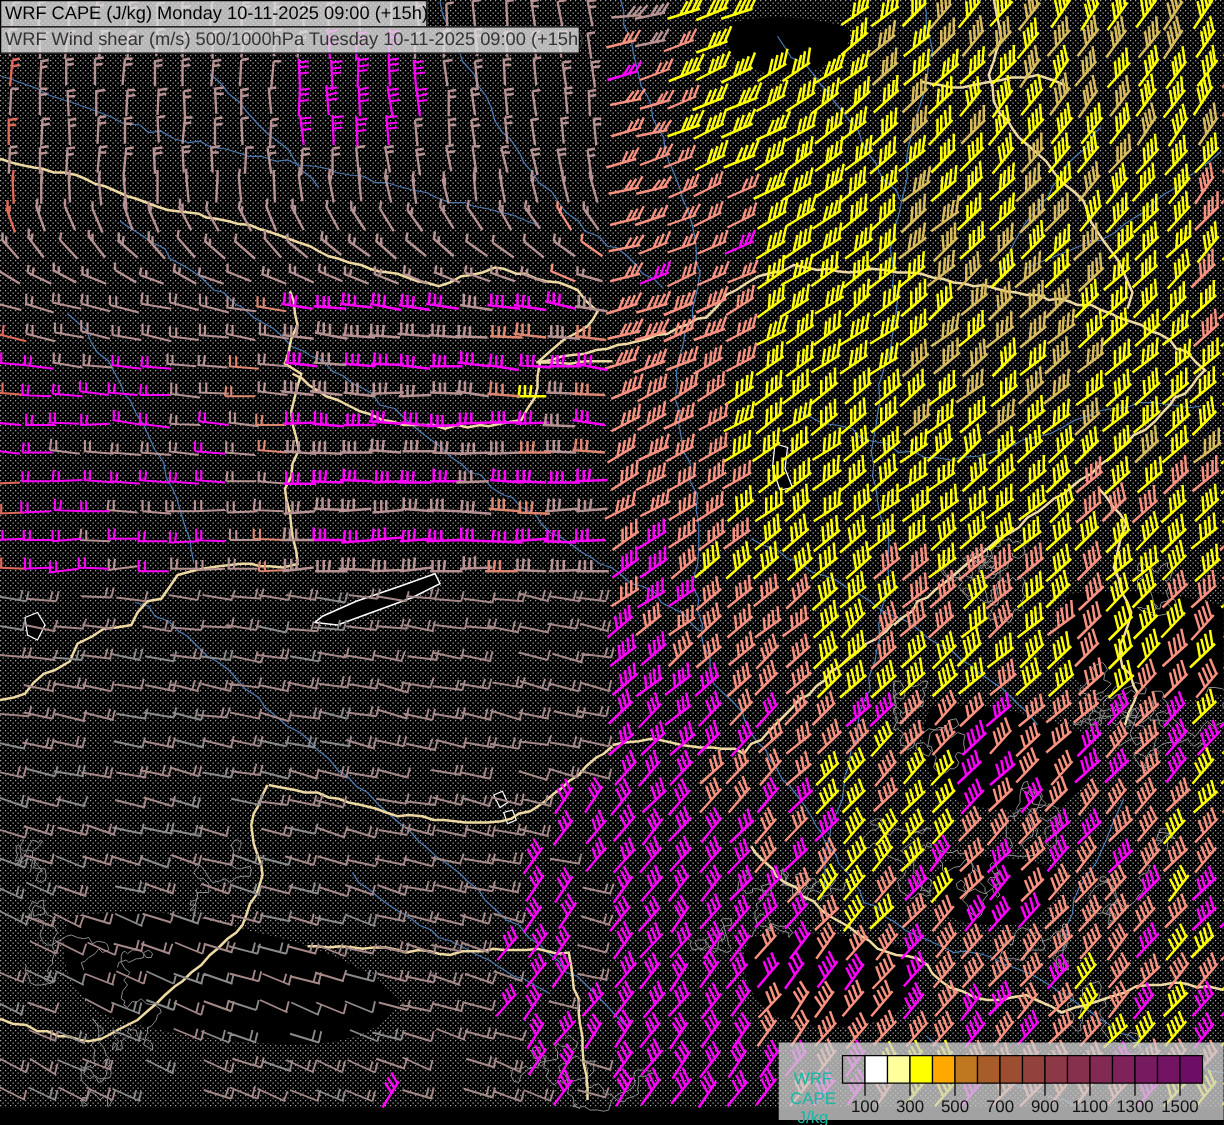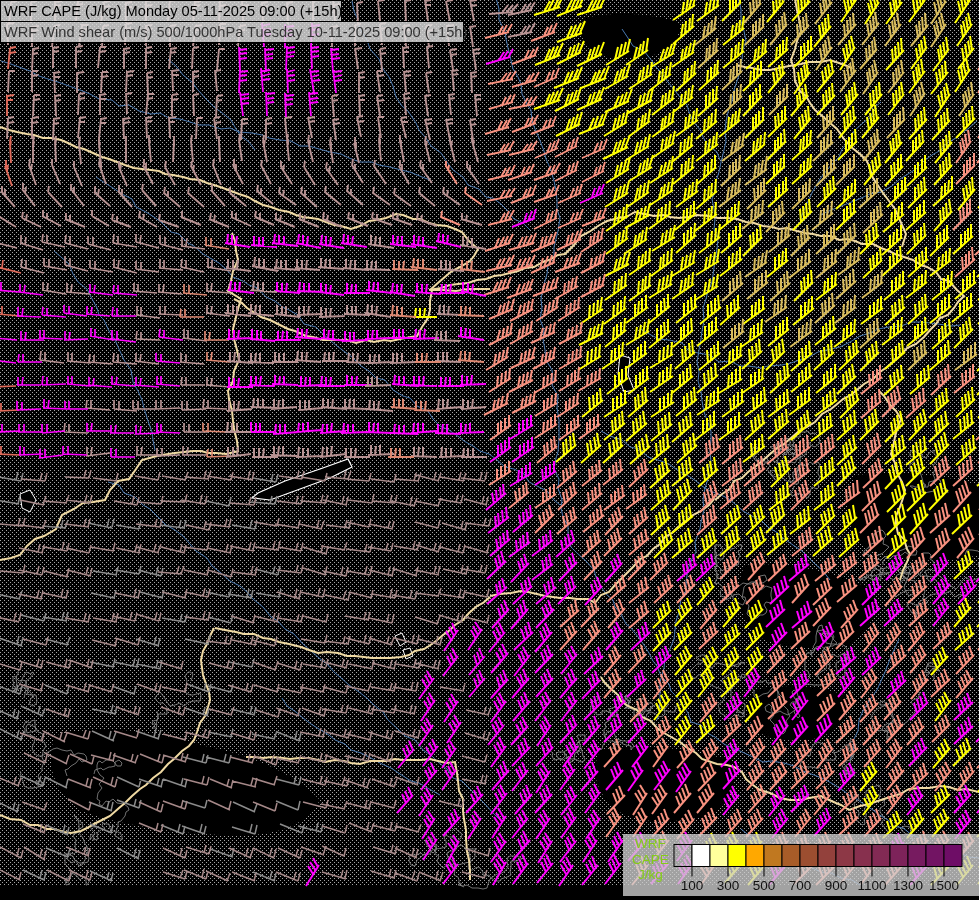--- a/index.html
+++ b/index.html
@@ -1,21 +1,21 @@
 <!DOCTYPE html>
 <html><head><meta charset="utf-8"><style>
 html,body{margin:0;padding:0;background:#000;}
 #wrap{position:relative;width:979px;height:900px;overflow:hidden;font-family:"Liberation Sans",sans-serif;}
 #wrap svg{position:absolute;left:0;top:0;}
 .tbar{position:absolute;left:0;background:rgba(222,222,222,0.82);border:1px solid #000;box-sizing:border-box;
  font-size:14.6px;line-height:18px;padding:1px 4px 0 3px;white-space:nowrap;}
 #t1{top:0;width:342px;height:22px;color:#000;}
 #t2{top:21px;width:464px;height:22px;color:#333;}
 #leg{position:absolute;left:623px;top:834px;width:356px;height:62px;background:rgba(208,208,208,0.78);}
-#legtxt{position:absolute;left:9px;top:2px;font-size:13.5px;line-height:15.5px;color:#84cc16;text-align:center;}
+#legtxt{position:absolute;left:9px;top:21px;font-size:13.5px;line-height:15.5px;color:#14b8a6;text-align:center;}
 </style></head><body>
 <div id="wrap">
 <svg xmlns="http://www.w3.org/2000/svg" width="979" height="900" viewBox="0 0 979 900">
 <defs>
         <pattern id="st" width="4" height="4" patternUnits="userSpaceOnUse">
           <rect x="0" y="0" width="1" height="1" fill="#a4a4a4"></rect>
           <rect x="2" y="2" width="1" height="1" fill="#a4a4a4"></rect>
         </pattern>
       </defs>
 <rect width="979" height="900" fill="#000"></rect>
@@ -102,21 +102,21 @@
 <path d="M17 248L-6 242M-6 242L-6 234M-2 243L-1 235M43 250L20 243M21 243L21 235M25 245L26 237M65 247L42 242M42 242L43 234M47 243L47 235M88 249L65 243M65 243L66 235M70 244L70 236M111 250L88 244M88 244L88 236M93 245L93 237M137 247L113 243M113 243L114 234M118 243L118 236M159 248L136 242M136 242L136 234M140 243L141 235M183 250L160 244M160 244L160 235M165 245L165 237M205 249L181 246M182 246L182 237M186 246L187 238M44 273L21 267M21 267L22 259M26 268L26 260M67 270L44 266M44 266L44 258M49 267L49 259M88 271L65 265M65 265L65 256M70 266L70 258M113 272L90 268M90 268L90 260M95 269L95 261M137 273L113 267M114 267L114 259M118 268L119 260M159 272L136 269M136 269L136 261M141 270L141 262M183 270L159 268M160 268L160 259M164 268L164 260M204 272L181 267M181 267L182 259M186 268L186 260M231 271L207 267M208 267L208 258M212 268L212 260M66 294L42 290M43 290L43 282M47 291L48 283M90 294L66 292M67 292L67 283M71 292L72 284M157 293L133 291M134 291L134 283M138 292L138 284M182 294L158 292M159 292L159 284M163 292L164 284M230 293L206 291M207 291L207 283M211 291L212 283M160 318L136 315M137 315L137 306M141 315L141 307M183 315L159 314M160 314L160 306M165 314L165 306M230 316L206 313M207 313L207 305M211 314L212 306M160 340L136 339M136 339L137 331M141 340L141 332M207 341L183 338M184 338L184 329M188 338L188 330M64 363L40 360M40 360L41 351M45 360L45 352M91 363L67 361M68 361L68 352M72 361L72 353M113 364L89 362M89 362L90 354M94 363L94 355M137 364L113 362M113 362L114 353M118 362L118 354M159 364L135 361M136 361L136 353M140 362L141 354M204 364L180 362M181 362L181 353M186 362L186 354M205 385L181 385M181 385L182 377M186 385L186 377M230 387L206 385M207 386L207 377M211 386L212 378M110 410L86 408M86 408L87 400M91 408L91 400M137 411L114 409M114 409L114 400M119 409L119 401M157 409L133 409M133 409L133 400M138 409L138 401M180 408L156 409M156 409L156 400M161 408L161 400M206 409L182 410M182 410L182 401M187 409L187 401M227 409L203 408M203 408L204 399M208 408L208 400M88 433L64 432M64 432L65 423M69 432L69 424M208 432L184 432M184 432L184 423M189 432L189 424M110 453L86 456M87 456L87 447M91 455L92 447M160 455L136 455M137 455L137 446M141 455L142 447M180 455L157 456M157 456L157 448M162 456L162 448M206 455L182 455M183 455L183 446M187 455L188 447" fill="none" stroke="#b79292" stroke-width="1.7"></path>
 <path d="M229 249L205 245M206 245L206 237M211 246L211 238M207 295L183 293M184 293L184 284M189 293L189 285M204 317L180 317M180 317L181 309M185 317L185 309M228 340L204 340M205 340L205 331M209 340L210 332M230 362L206 360M207 360L207 352M211 360L212 352M227 432L203 431M203 431L203 423M208 431L208 423M231 456L207 457M207 457L208 449M212 457L212 449" fill="none" stroke="#dd8770" stroke-width="1.7"></path>
 <path d="M250 247L225 243M227 244L228 234M232 244L232 235M236 245L237 236M277 247L251 245M254 246L254 236M259 246L259 237M263 246L263 237M298 246L272 243M274 243L275 234M279 244L279 235M284 244L284 236M321 248L296 243M298 243L299 234M303 244L303 235M307 245L308 236M344 248L319 244M321 244L322 235M326 245L326 236M330 246L331 237M367 247L341 243M343 243L344 234M348 244L348 235M352 245L353 236M416 247L390 244M393 244L393 235M397 245L398 236M402 245L402 236M437 248L411 244M414 244L414 235M418 245L419 236M423 246L423 237M461 247L436 241M438 242L439 233M443 243L443 234M447 244L448 235M254 293L228 290M230 290L231 281M235 291L235 282M239 291L240 282M300 293L275 291M277 292L277 282M282 292L282 283M286 292L287 283M323 292L297 291M299 291L300 282M304 291L304 283M309 292L309 283M344 295L319 292M321 292L321 283M326 293L326 284M330 294L331 285M370 293L344 293M347 293L347 283M351 293L352 284M356 293L356 284M392 293L366 290M369 291L369 281M373 291L374 282M378 291L378 282M415 296L390 292M392 292L393 283M397 293L397 284M401 293L402 284M441 294L415 292M417 293L417 283M422 293L422 284M426 293L427 284M465 293L439 293M441 293L442 284M446 293L446 284M450 293L451 284M486 296L461 291M463 292L463 282M468 292L468 283M472 293L473 284M253 338L227 339M229 339L229 329M234 339L234 330M238 339L239 330M275 341L250 339M252 339L252 329M257 339L257 330M261 340L261 331M301 340L275 340M278 340L278 331M282 340L283 331M287 340L287 331M321 339L295 337M297 338L298 328M302 338L302 329M306 338L307 329M347 341L321 338M324 338L324 329M328 339L329 330M333 339L333 330M368 340L342 341M345 341L345 331M350 341L350 332M354 341L354 332M391 338L365 339M368 339L368 330M372 339L373 330M377 339L377 330M417 338L391 338M394 338L394 329M399 338L399 329M403 338L403 329M439 338L413 339M415 339L416 329M420 339L420 330M424 338L425 329M484 340L458 336M461 337L461 327M465 337L466 328M470 338L470 329M253 387L227 387M229 387L229 377M234 387L234 378M238 387L239 378M275 386L249 385M251 385L251 376M256 385L256 376M260 385L261 376M298 385L272 384M275 384L275 375M279 385L280 376M284 385L284 376M324 385L298 386M301 386L301 376M305 386L306 377M310 386L310 377M345 386L319 386M321 386L322 376M326 386L326 377M330 386L331 377M371 385L345 385M347 385L347 375M352 385L352 376M356 385L357 376M418 386L392 384M394 384L395 375M399 385L399 376M404 385L404 376M437 386L411 385M414 385L414 376M419 385L419 376M423 385L424 376M464 386L438 386M441 386L441 377M445 386L446 377M450 386L450 377M486 384L460 385M462 385L462 375M467 385L467 376M471 384L472 375M274 432L248 432M251 432L251 422M256 432L256 423M260 432L260 423M299 432L273 434M275 434L276 424M280 433L280 424M285 433L285 424M322 430L296 432M298 432L299 423M303 432L303 423M308 431L308 422M346 431L320 433M322 433L323 424M327 433L327 424M331 432L332 423M367 432L341 433M343 433L344 423M348 433L348 424M353 433L353 424M392 433L366 432M369 432L369 422M373 432L374 423M378 432L378 423M418 434L392 433M394 433L395 424M399 434L399 425M404 434L404 425M437 431L411 433M413 433L414 423M418 432L418 423M423 432L423 423M461 434L435 433M438 433L438 424M442 433L443 424M447 433L447 424M484 432L458 433M461 433L461 423M465 433L466 424M470 432L470 423M510 439L533 425M531 427L531 415M527 429L527 418M523 431L523 420M519 434L519 423M490 462L511 447M509 449L509 437M505 451L505 440M502 454L501 443M498 456L498 445M512 462L534 447M532 449L532 437M528 451L528 440M524 454L524 443M520 456L520 445M510 486L532 473M530 474L530 462M526 476L526 465M522 479L522 468M518 481L519 470M535 485L556 471M554 472L554 461M550 475L550 464M546 477L546 466M543 480L542 469M486 510L506 493M504 495L503 484M501 498L500 487M497 501L496 490M494 504L492 493M488 533L509 517M507 518L506 507M503 521L502 510M499 524L498 513M496 527L495 516M513 532L533 515M531 517L530 505M528 520L526 509M524 523L523 512M521 526L519 515M490 556L510 539M508 541L507 530M505 544L503 533M501 547L500 536M498 550L496 539M509 557L530 542M528 543L527 532M524 546L523 535M521 548L520 538M517 551L516 540M532 556L553 540M551 542L550 530M547 544L546 534M544 547L543 536M540 550L539 539M556 557L575 540M574 541L571 530M570 545L568 534M567 548L565 537M563 551L561 540M487 579L506 561M504 563L501 551M501 566L498 555M498 569L495 558M511 582L529 563M527 565L524 554M524 568L521 558M521 571L518 561M532 580L553 564M551 565L549 554M547 568L546 557M544 571L542 560M559 581L577 562M575 564L572 553M572 567L569 557M569 571L565 560M605 582L622 563M621 565L617 554M618 568L614 558M615 572L611 561M677 581L697 564M695 566L693 554M692 569L689 558M688 572L686 561M685 575L683 564M696 581L715 563M713 565L711 554M710 568L707 558M707 571L704 561M703 575L701 564M789 581L809 564M807 566L805 554M804 569L801 558M800 572L798 561M797 575L795 564M886 580L903 562M902 563L898 552M899 567L895 556M895 570L892 560M892 573L889 563M931 581L948 562M947 564L943 553M944 567L940 557M940 571L937 560M937 574L934 564M976 582L995 563M993 565L990 554M990 568L987 558M986 572L983 561M983 575L980 564M487 604L507 587M505 589L502 578M501 592L499 581M498 595L496 584M513 604L532 586M531 588L528 577M527 591L525 580M524 594L521 583M536 604L556 587M554 589L551 577M550 592L548 581M547 595L544 584M558 604L576 586M574 587L571 576M571 591L568 580M568 594L565 583M585 605L602 586M601 588L597 577M598 591L594 580M594 594L591 584M770 604L789 586M787 587L784 576M784 591L781 580M780 594L777 583M777 597L774 586M862 605L881 586M879 588L876 577M876 592L873 581M872 595L869 584M869 598L866 588M933 604L950 584M948 586L944 575M945 589L941 579M942 593L938 582M939 596L935 586M958 604L976 585M974 587L970 576M971 590L967 580M968 593L964 583M964 597L961 586M492 628L509 609M508 611L504 600M505 615L501 604M501 618L498 608M511 629L528 609M526 611L523 600M523 615L520 604M520 618L517 608M536 628L554 609M552 611L548 600M549 614L545 604M546 617L542 607M766 627L785 609M783 611L780 600M780 614L777 604M777 617L774 607M773 620L770 610M792 628L812 611M810 612L807 601M807 615L804 605M803 618L801 608M800 621L797 611M860 626L880 608M878 610L875 599M874 613L872 602M871 616L868 605M868 619L865 608M884 626L903 608M901 610L897 599M898 613L894 602M894 616L891 606M891 620L888 609M933 626L949 606M948 608L943 598M945 612L941 602M942 615L938 605M939 619L935 609M489 652L505 632M504 634L499 623M501 637L496 627M498 641L493 631M514 650L533 632M531 633L528 622M528 637L525 626M525 640L521 629M535 652L552 632M550 634L545 623M547 637L543 627M544 641L540 631M606 650L623 630M621 632L616 622M618 636L614 626M615 639L611 629M631 650L650 632M648 634L645 622M645 637L642 626M641 640L638 629M769 651L787 632M785 634L781 623M782 637L778 627M779 640L775 630M776 644L772 634M817 650L834 631M833 633L829 622M830 636L826 626M827 639L823 629M824 643L820 633M491 673L508 653M507 655L502 644M504 658L499 648M501 662L496 652M514 676L530 655M528 657L523 647M525 661L521 651M523 664L518 654M535 673L553 654M551 656L547 645M548 659L544 649M545 663L541 652M561 674L577 654M576 656L571 646M573 660L568 650M570 663L565 653M584 674L603 656M601 658L598 647M598 661L595 651M594 664L591 654M652 673L671 655M669 657L665 646M666 660L662 649M662 663L659 652M659 666L656 656M836 674L856 657M854 658L851 647M850 661L847 651M847 665L844 654M844 668L841 657M862 675L881 657M879 658L875 647M876 662L872 651M872 665L869 655M869 668L866 658M491 698L508 679M507 681L503 670M504 684L500 674M500 688L497 677M512 698L529 678M527 680L523 669M524 684L520 674M522 687L517 677M536 697L553 678M551 679L547 669M548 683L544 673M545 686L541 676M560 698L577 678M575 680L571 669M572 683L568 673M569 687L565 677M582 699L600 680M598 681L595 671M595 685L592 674M592 688L588 678M627 697L646 679M644 681L641 670M641 684L638 673M638 687L635 676M744 697L760 676M759 678L754 668M756 682L751 672M753 685L748 675M750 689L746 679M790 698L809 680M807 682L804 671M804 685L801 674M800 688L798 677M797 691L794 680M838 697L855 677M853 679L849 668M850 682L846 672M847 686L843 676M844 689L840 679M887 698L906 680M904 682L901 671M901 685L898 674M898 688L895 678M894 691L891 681M491 722L506 701M504 703L499 693M502 707L497 697M499 711L494 701M513 721L530 701M528 703L524 692M525 707L521 696M522 710L518 700M535 721L551 700M550 702L545 692M547 706L542 696M544 710L540 700M561 721L577 700M575 702L571 692M573 706L568 696M570 710L565 700M584 720L602 702M601 704L597 692M597 707L594 696M594 710L591 699M607 720L625 701M624 703L620 692M620 706L617 696M617 710L614 699M724 720L742 702M740 703L736 692M737 707L733 696M734 710L730 700M731 713L727 703M792 720L808 700M806 702L802 692M804 706L799 696M801 709L796 699M798 713L793 703M910 720L928 702M927 703L923 692M923 707L920 696M920 710L917 699M917 713L914 703M954 720L973 702M971 704L967 693M968 707L964 697M964 710L961 700M961 714L958 703M488 745L504 725M503 727L498 717M500 731L495 721M497 734L492 724M511 745L528 726M527 727L522 717M524 731L520 721M521 734L516 724M537 746L551 725M550 727L544 716M547 730L542 721M545 734L540 724M560 743L577 724M576 726L572 715M573 729L569 719M569 732L566 722M583 745L600 725M598 727L594 716M595 731L591 720M592 734L588 724M604 742L622 724M621 725L617 714M617 729L614 718M614 732L611 722M628 743L646 723M644 725L640 714M641 729L637 718M638 732L634 722M772 745L788 725M787 727L782 716M784 730L779 720M781 734L776 724M778 737L774 727M791 745L808 726M807 728L802 717M804 731L800 721M801 734L797 724M798 738L794 728M815 742L832 723M831 725L827 714M827 729L824 718M824 732L820 722M821 735L817 725M954 744L973 726M971 728L968 717M968 731L965 721M964 734L961 724M961 737L958 727M976 742L995 724M993 726L990 715M990 729L986 718M986 732L983 722M983 735L980 725M491 767L506 746M504 748L499 737M502 752L497 742M499 755L494 745M512 766L530 747M528 749L524 738M525 752L521 742M522 756L518 745M536 766L553 747M552 749L548 738M549 752L545 742M545 755L542 745M563 767L578 746M576 748L571 737M574 751L569 742M571 755L566 745M584 769L600 748M598 750L593 740M596 754L591 744M593 757L588 748M632 767L648 746M646 748L641 737M644 751L639 742M641 755L636 745M721 767L739 748M737 750L733 739M734 753L730 743M731 757L727 746M728 760L724 750M909 766L927 747M925 749L921 738M922 753L918 742M919 756L915 745M915 759L912 749M1002 769L1017 748M1016 750L1011 740M1013 754L1008 744M1010 758L1005 748M1007 761L1003 752M492 790L509 770M507 772L503 761M504 775L500 765M501 779L497 769M512 791L528 770M526 772L522 762M523 776L519 766M521 779L516 769M536 793L550 771M548 773L542 763M546 777L540 768M543 781L538 771M560 790L575 769M573 771L568 761M571 775L565 765M568 778L563 769M581 791L598 771M596 773L592 762M593 776L589 766M590 780L586 770M606 790L623 770M621 772L617 762M618 776L614 766M615 779L611 769M628 791L643 770M642 772L637 762M639 776L634 766M636 780L631 770M654 790L670 769M668 771L663 761M666 775L661 765M663 779L658 769M660 782L655 772M676 792L691 771M690 773L684 763M687 777L682 767M684 780L679 771M682 784L677 774M723 789L740 770M739 772L735 761M736 775L732 765M733 779L729 768M729 782L726 772M838 791L855 772M854 774L849 763M850 777L847 767M847 780L843 770M844 784L840 773M491 814L507 793M505 795L500 785M503 799L498 789M500 803L495 793M515 814L532 794M530 796L526 785M527 799L523 789M524 803L520 793M535 813L552 794M550 795L546 785M547 799L543 789M544 802L540 792M561 815L577 795M575 797L570 786M572 800L567 790M569 804L565 794M585 813L600 792M599 794L594 784M596 798L591 788M594 802L589 792M723 815L739 795M737 797L732 786M735 800L730 790M732 804L727 794M729 808L724 798M769 816L785 795M784 797L779 787M781 801L776 791M778 805L773 795M775 808L771 798M791 812L809 794M808 796L804 785M804 799L801 788M801 802L798 792M798 805L794 795M907 815L923 795M922 797L917 786M919 800L914 790M916 804L911 794M913 808L908 798M954 813L971 794M970 796L965 785M967 799L963 789M964 803L959 792M961 806L956 796M977 813L995 793M993 795L989 784M990 799L986 788M987 802L983 792M984 805L980 795M1000 815L1018 796M1016 798L1012 787M1013 801L1009 791M1010 804L1006 794M1007 808L1003 798M492 838L506 816M504 818L498 808M502 822L496 813M500 826L494 817M512 838L528 818M527 820L522 810M524 824L519 814M521 827L517 817M536 839L550 818M548 820L543 810M546 824L540 814M544 827L538 818M561 838L576 817M574 819L569 808M572 822L567 813M569 826L564 816M586 839L600 818M599 820L593 810M596 824L591 814M594 828L588 818M772 838L788 818M786 819L781 809M783 823L779 813M780 827L776 817M777 830L773 820M814 836L831 817M830 819L826 808M827 822L823 812M824 826L820 815M820 829L817 819M955 839L971 819M970 821L965 810M967 824L962 814M964 828L959 818M961 831L956 822M1003 836L1019 816M1018 818L1013 808M1015 822L1010 812M1012 825L1007 815M1009 829L1005 819M491 862L506 841M505 843L499 833M502 847L497 837M499 851L494 841M513 860L530 840M528 842L523 831M525 845L521 835M522 849L518 839M538 863L552 841M551 843L545 833M549 847L543 837M546 851L540 841M560 862L576 841M575 843L570 833M572 847L567 837M569 850L565 840M583 862L597 840M596 842L590 832M593 846L588 836M591 850L585 840M608 862L623 840M622 842L617 832M619 846L614 836M617 850L612 840M628 861L645 841M644 843L640 832M641 847L637 836M638 850L634 840M677 861L692 840M690 842L685 832M688 846L682 836M685 850L680 840M682 853L677 844M888 862L904 842M902 844L898 833M900 847L895 837M897 851L892 841M894 855L889 845M493 885L506 862M505 865L498 855M502 869L496 859M500 873L494 863M513 884L528 863M527 865L522 854M524 869L519 859M521 872L517 862M537 883L553 863M551 865L546 854M548 868L544 858M546 872L541 862M559 886L573 865M571 867L566 857M569 871L563 861M566 874L561 865M582 885L598 865M596 867L592 856M594 870L589 860M591 874L586 864M605 884L621 863M619 865L614 855M616 869L612 859M614 873L609 863M651 884L668 864M666 866L661 855M663 869L659 859M660 873L656 863M657 876L653 866M678 884L693 863M692 865L686 855M689 869L684 859M687 873L681 863M684 876L679 867M769 885L786 865M784 867L780 856M781 871L777 860M778 874L774 864M775 877L771 867M910 885L927 866M926 867L922 857M922 871L919 860M919 874L915 864M916 877L912 867" fill="none" stroke="#ff00ff" stroke-width="2.0"></path>
 <path d="M394 248L368 244M371 244L371 235M375 245L376 236M380 246L380 237M486 249L460 245M463 246L463 236M467 246L468 237M472 247L472 238M251 271L226 268M228 268L228 259M233 269L233 260M237 269L238 260M278 271L252 266M254 267L255 257M259 267L259 258M264 268L264 259M300 270L274 268M276 268L277 259M281 269L281 260M286 269L286 260M320 270L295 268M297 268L297 259M302 269L302 260M306 269L307 260M344 269L318 267M321 267L321 258M325 268L326 259M330 268L330 259M369 270L343 268M346 268L346 259M350 269L351 260M355 269L355 260M390 270L364 269M367 269L367 260M371 270L372 261M376 270L376 261M464 271L438 269M441 269L441 260M446 269L446 260M450 270L450 261M277 292L251 290M253 290L254 281M258 291L258 282M263 291L263 282M251 316L225 313M228 313L228 304M233 314L233 305M237 315L237 306M274 316L248 313M251 313L251 304M255 314L256 305M260 314L260 305M300 317L275 314M277 314L277 305M282 315L282 306M286 315L286 306M323 314L297 315M299 315L299 306M304 315L304 306M308 315L309 306M345 316L319 317M321 317L321 307M326 317L326 308M330 317L331 308M370 315L344 314M347 314L347 305M352 315L352 306M356 315L356 306M391 317L365 313M367 314L368 304M372 314L372 305M376 315L377 306M463 315L437 314M439 314L440 305M444 314L444 305M448 315L449 306M460 341L434 340M436 340L437 331M441 340L441 331M446 340L446 331M253 363L227 361M230 361L230 352M234 361L235 352M239 362L239 353M274 363L248 362M251 362L251 353M255 362L256 353M260 362L260 353M298 362L272 362M275 362L275 352M279 362L279 353M284 362L284 353M321 362L295 360M297 360L298 351M302 361L302 352M306 361L307 352M348 361L322 361M324 361L325 352M329 361L329 352M333 361L334 352M372 363L346 362M348 362L349 353M353 362L353 353M357 362L358 353M393 362L367 363M370 363L370 354M374 363L375 354M379 363L379 354M416 362L390 363M393 363L393 353M397 362L397 353M402 362L402 353M461 362L435 361M438 361L438 352M443 361L443 352M447 361L447 352M391 385L365 386M368 386L368 376M372 386L372 377M377 385L377 376M252 409L227 411M229 411L229 401M234 410L234 401M238 410L239 401M277 408L251 407M253 407L254 398M258 407L258 398M263 408L263 399M297 407L271 409M274 409L274 399M278 409L279 400M283 408L283 399M323 408L298 410M300 409L300 400M305 409L305 400M309 409L309 400M347 409L321 407M323 408L323 398M328 408L328 399M332 408L333 399M368 409L342 408M345 408L345 399M349 408L350 399M354 408L354 399M393 411L367 409M369 409L370 400M374 410L374 401M378 410L379 401M462 407L436 409M438 409L439 399M443 408L443 399M447 408L448 399M486 407L461 409M463 409L463 399M468 409L468 400M472 408L473 399M251 432L225 432M227 432L228 422M232 432L232 423M237 432L237 423M251 454L226 457M228 457L228 447M233 456L233 447M237 456L238 447M278 457L252 457M254 457L254 448M259 457L259 448M263 457L264 448M297 456L271 455M274 455L274 446M278 455L279 446M283 455L283 446M322 456L296 457M298 457L299 447M303 457L303 448M308 457L308 448M346 454L320 457M322 457L323 447M327 456L327 447M331 455L332 446M370 457L344 457M346 457L346 448M351 457L351 448M355 457L356 448M394 454L368 455M371 455L371 445M375 455L376 446M380 454L380 445M437 457L411 456M414 456L414 447M418 456L419 447M423 456L423 447M465 456L439 457M441 457L442 447M446 457L446 448M451 457L451 448M487 457L461 457M463 457L464 448M468 457L468 448M473 457L473 448" fill="none" stroke="#b79292" stroke-width="2.0"></path>
 <path d="M21 273L-3 267M-2 267L-2 259M2 268L3 260M21 316L-3 314M-2 314L-2 306M2 314L2 306M16 386L-7 387M-7 387L-7 379M-2 387L-2 379M19 410L-4 411M-4 411L-4 403M1 411L1 403M20 455L-4 454M-4 454L-3 446M1 454L1 446" fill="none" stroke="#e06a5a" stroke-width="1.7"></path>
 <path d="M418 270L392 269M394 269L394 260M399 270L399 261M403 270L404 261M437 270L411 267M413 267L414 258M418 268L418 259M423 268L423 259M485 272L460 269M462 269L462 260M467 270L467 261M471 270L472 261M416 317L390 315M392 315L393 305M397 315L397 306M402 316L402 307M484 316L458 315M461 315L461 306M465 315L466 306M470 316L470 307M441 362L415 362M417 362L417 353M422 362L422 353M426 362L427 353M484 362L458 360M460 360L461 351M465 360L465 351M469 361L470 352M417 409L391 407M394 408L394 398M399 408L399 399M403 408L403 399M440 411L414 410M416 410L416 401M421 410L421 401M425 410L426 401M414 457L388 457M391 457L391 448M395 457L396 448M400 457L400 448" fill="none" stroke="#dd8770" stroke-width="2.0"></path>
 <path d="M19 292L-5 290M-4 290L-4 282M1 290L1 282M43 295L19 292M20 292L20 284M24 293L25 285M113 295L89 292M90 292L90 284M94 293L95 285M137 295L113 293M113 293L114 285M118 293L118 285M41 317L17 316M18 316L18 307M22 316L23 308M66 317L42 315M42 315L43 307M47 316L47 308M87 316L64 313M64 313L64 305M69 314L69 306M110 316L86 314M87 314L87 306M91 315L92 307M136 316L112 316M112 316L113 307M117 316L117 308M17 340L-6 338M-6 338L-6 330M-1 338L-1 330M44 340L20 340M21 340L21 331M25 340L26 332M63 339L39 338M40 338L40 330M44 338L44 330M88 339L64 340M65 340L65 331M69 340L70 332M114 340L90 336M91 336L91 328M95 337L95 329M136 342L112 339M112 339L112 330M117 339L117 331M183 340L159 337M159 337L160 329M164 338L164 330M16 363L-8 360M-7 360L-7 352M-2 361L-2 353M42 362L18 362M18 362L19 354M23 362L23 354M180 363L156 361M156 361L156 353M161 362L161 354M41 385L17 385M18 385L18 377M22 385L23 377M66 384L42 385M42 385L43 376M47 385L47 377M91 386L67 384M68 384L68 376M72 384L72 376M112 387L88 385M89 385L89 377M93 386L94 378M135 386L111 384M112 384L112 376M116 385L117 377M159 387L135 385M136 385L136 377M140 386L141 378M180 386L156 384M157 384L157 376M161 384L161 376M41 409L17 410M17 410L17 401M22 410L22 402M67 409L43 408M44 408L44 399M48 408L49 400M88 409L64 409M65 409L65 401M69 409L69 401M20 431L-4 432M-3 432L-3 424M2 432L2 424M42 432L18 432M19 432L19 424M24 432L24 424M65 431L42 433M42 433L42 424M47 432L47 424M110 431L86 431M87 431L87 423M91 431L92 423M134 433L110 433M111 433L111 425M115 433L116 425M159 433L135 434M136 434L136 425M140 434L141 426M180 433L156 432M157 432L157 423M161 432L161 424M43 454L19 455M20 455L20 446M24 455L24 447M63 455L39 458M40 458L40 449M45 457L45 449M87 455L63 454M63 454L63 446M68 454L68 446M135 457L111 457M111 457L111 448M116 457L116 449" fill="none" stroke="#ff00ff" stroke-width="1.7"></path>
 <path d="M-2 477L21 481M21 481L23 473M16 480L18 472M253 478L276 482M276 482L278 474M271 482L273 474M-5 500L19 504M18 504L20 496M206 501L229 506M229 506L231 497M251 502L275 504M275 504L277 496M270 504L272 496M42 526L66 528M65 528L68 520M61 528L63 520M88 523L112 528M112 527L114 519M107 527L109 519M116 525L139 529M139 529L141 521M160 525L184 528M184 528L186 520M179 528L181 520M232 525L255 529M255 529L257 521M250 528L252 520M93 571L117 575M116 575L118 567M115 570L139 574M139 574L141 566M138 570L161 576M161 576L163 568M156 575L158 567M255 569L278 575M278 574L280 566M273 573L275 566M-3 594L20 599M19 599L22 591M91 593L114 598M114 598L116 590M140 592L163 598M162 598L164 590M206 592L229 597M229 597L231 589M228 594L252 598M251 598L253 590M247 597L249 589M256 593L280 597M279 597L281 589M21 615L44 621M44 621L46 613M43 617L67 621M66 621L68 612M62 620L64 612M162 618L185 622M185 622L187 614M180 622L182 614M208 617L231 623M231 622L233 614M-1 638L22 646M21 646L23 637M17 644L19 636M45 639L68 645M67 645L70 637M136 639L159 646M158 646L160 638M154 645L156 637M185 639L208 644M208 644L210 635M90 662L114 667M113 667L115 659M114 662L138 667M137 666L139 658M133 666L135 658M137 664L161 669M160 669L162 660M156 668L158 660M229 662L252 667M252 667L254 659M-2 686L20 694M20 694L22 686M16 692L18 685M45 685L67 694M67 694L69 686M112 686L134 694M134 694L136 686M187 684L209 692M209 692L211 684M204 691L206 683M208 686L231 692M231 692L233 684M-4 709L18 719M17 719L19 711M13 717L15 709M21 706L43 716M42 716L45 708M38 714L40 706M92 709L116 714M115 714L117 706M111 713L113 705M185 708L208 716M207 716L209 708M203 715L205 707M231 709L255 715M254 715L256 707M250 714L252 706M0 729L22 740M21 739L24 731M17 737L19 730M92 731L114 741M113 740L116 732M109 739L111 731M136 731L159 739M158 739L161 730M154 737L156 729M208 732L232 737M231 737L233 729M252 734L275 739M274 739L277 731M277 732L300 741M299 741L301 733M295 739L297 731M183 757L206 763M206 763L208 755M202 762L204 754M206 757L229 763M229 763L231 755M224 762L226 754M21 776L43 786M43 786L45 778M38 784L41 776M45 777L67 788M66 787L68 779M117 777L139 787M139 787L141 779M139 779L162 787M161 787L163 779M157 786L159 778M163 779L186 787M185 787L187 779M181 786L183 778M276 779L299 785M299 785L301 777M294 784L296 776M-4 801L18 812M17 812L19 804M13 810L15 802M89 802L112 811M111 811L113 802M107 809L109 801M117 800L139 808M139 808L141 800M134 807L136 799M183 801L205 808M205 808L207 800M233 802L255 812M254 812L257 804M276 801L298 810M298 810L300 801M46 825L68 835M67 835L69 827M63 833L65 825M90 824L112 833M111 833L113 825M161 825L183 834M183 834L185 826M178 832L180 824M182 826L205 834M204 834L206 826M200 832L202 824M232 827L255 834M255 834L257 825M250 832L252 824M280 824L302 833M302 833L304 825M298 826L321 832M321 832L323 824M316 831L318 823M46 848L68 857M67 857L70 849M117 848L139 859M138 858L140 850M134 856L136 849M210 849L233 857M232 856L234 848M23 870L44 880M44 880L46 872M40 878L42 870M90 871L112 881M111 881L113 873M107 879L109 872M253 872L275 881M274 881L276 873M270 879L272 871" fill="none" stroke="#8a8a8a" stroke-width="1.5"></path>
 <path d="M21 479L45 481M45 481L47 473M40 481L42 473M65 477L89 478M89 478L91 470M84 478L86 470M93 478L117 481M116 481L118 473M135 476L158 480M158 480L160 472M162 476L186 480M185 480L188 472M185 477L209 479M208 479L211 471M204 479L206 471M207 476L231 480M231 480L233 472M229 476L253 480M252 480L254 472M248 479L250 471M279 476L302 479M302 479L304 471M297 478L299 471M301 477L325 481M325 481L327 473M325 477L349 479M348 479L351 471M344 479L346 471M345 479L369 481M369 481L371 473M371 479L394 482M394 482L396 474M395 479L419 481M418 481L421 473M414 481L416 473M416 475L439 481M438 481L441 473M434 480L436 472M440 477L464 481M463 481L466 473M459 480L461 472M461 478L485 481M485 480L487 472M480 480L482 472M20 500L44 505M43 505L46 496M43 501L67 503M66 503L69 495M66 500L90 503M90 503L92 495M85 502L87 495M114 501L137 505M137 505L139 497M132 504L134 496M137 502L161 504M161 504L163 496M161 501L185 502M185 502L187 494M181 500L205 504M205 504L207 496M200 503L202 495M230 503L254 505M254 505L256 497M249 504L251 497M277 501L301 504M301 504L303 496M296 504L298 496M302 501L326 503M325 503L328 495M321 503L323 495M323 500L347 505M346 505L348 497M342 504L344 496M348 500L372 503M372 503L374 494M372 501L395 503M395 503L397 495M390 503L392 495M391 501L415 506M414 506L417 498M410 505L412 497M415 501L439 506M438 506L441 498M438 499L461 503M461 503L463 495M456 502L458 495M464 499L487 505M486 505L488 497M482 504L484 496M-0 524L23 526M23 526L25 518M18 526L20 518M20 525L44 528M43 528L46 520M65 524L89 527M88 527L90 519M84 526L86 519M136 524L160 527M160 527L162 519M155 526L157 519M186 525L209 530M209 530L211 522M204 529L206 521M206 524L230 527M229 527L231 519M225 527L227 519M254 522L277 526M277 526L279 518M275 524L299 528M298 528L300 520M299 524L322 529M321 529L324 521M317 528L319 520M326 525L350 528M349 528L351 520M345 527L347 520M346 522L369 527M369 527L371 519M369 524L393 529M392 529L394 521M388 528L390 521M415 522L438 528M438 528L440 520M442 523L466 530M465 530L467 522M461 529L463 521M465 523L489 526M489 526L491 518M484 525L486 518M19 548L43 553M42 553L44 545M38 552L40 544M44 547L67 551M67 551L69 543M62 550L64 542M66 548L89 553M89 553L91 545M90 547L114 551M113 551L115 543M116 548L140 553M139 552L141 544M135 552L137 544M136 547L159 553M158 552L161 544M154 551L156 544M161 547L185 553M184 553L186 545M180 552L182 544M183 547L207 550M207 550L209 542M207 548L231 553M230 553L232 545M226 552L228 544M230 546L254 551M253 550L255 542M249 550L251 542M255 547L278 550M278 550L280 541M273 549L275 541M278 547L301 551M301 551L303 543M296 550L298 543M303 547L326 554M326 554L328 546M321 552L323 545M321 546L345 550M344 550L347 542M346 549L370 552M370 552L372 544M365 551L367 544M368 547L391 551M391 551L393 543M386 550L388 543M394 546L418 550M417 550L420 542M413 549L415 541M416 545L439 552M438 552L441 543M434 550L436 543M440 547L463 553M463 553L465 545M458 552L460 544M464 546L488 553M487 553L489 544M-1 571L23 573M23 573L25 565M19 570L42 575M42 575L44 567M37 574L39 566M44 571L68 577M67 576L69 568M67 570L91 576M90 576L92 568M86 575L88 567M158 572L182 574M181 574L184 566M177 573L179 566M184 570L208 575M207 575L209 567M208 570L231 577M231 577L233 569M232 572L256 575M255 575L257 567M251 574L253 566M277 570L301 573M301 573L303 565M296 573L298 565M303 568L326 575M325 575L327 566M323 571L346 576M346 576L348 567M341 575L343 567M347 571L370 575M370 575L372 566M365 574L367 566M369 570L393 576M392 576L394 567M388 575L390 567M394 569L417 576M416 575L418 567M415 570L439 575M438 574L440 566M434 574L436 566M443 569L466 574M466 574L468 566M461 573L463 565M462 569L485 573M485 573L487 565M480 572L482 565M18 594L42 599M41 599L43 591M37 598L39 590M43 593L66 598M66 598L68 590M61 597L63 589M115 593L139 598M138 598L140 590M134 597L136 589M162 592L186 598M185 597L187 589M185 592L208 597M208 597L210 589M203 596L205 588M277 592L300 599M299 598L301 590M295 597L297 589M300 592L323 597M323 597L325 589M318 596L320 588M325 595L348 600M348 600L350 592M343 599L346 591M349 592L372 598M371 598L373 590M372 594L395 598M395 598L397 590M390 597L392 589M392 595L415 599M415 599L417 591M410 598L412 590M415 593L439 596M438 596L441 588M440 594L464 598M463 598L465 590M459 597L461 589M464 592L487 597M487 597L489 589M-4 617L19 622M19 621L21 613M14 620L16 613M65 618L89 622M88 622L90 614M84 621L86 613M93 618L117 622M116 621L118 613M112 621L114 613M112 616L135 621M135 621L137 613M130 620L132 612M136 614L159 621M159 621L161 613M155 620L157 612M185 617L208 620M208 620L210 612M203 619L205 611M231 616L254 623M253 623L255 615M254 616L278 622M277 622L279 613M273 620L275 613M278 618L302 622M301 622L303 614M297 621L299 614M303 616L326 622M326 622L328 614M345 616L369 620M368 620L370 612M364 619L366 612M369 618L392 623M392 623L394 614M387 622L389 614M415 617L438 624M437 624L440 616M439 615L462 622M461 622L463 614M457 621L459 613M465 617L488 623M487 623L489 615M23 639L46 645M46 645L48 637M92 640L116 646M115 646L117 638M115 638L138 645M138 645L140 637M206 641L230 644M230 644L232 636M225 644L227 636M232 640L256 645M255 645L258 636M251 644L253 636M252 640L275 646M275 645L277 637M301 639L325 643M325 643L327 635M324 641L348 644M348 644L350 636M343 644L345 636M346 638L369 644M369 644L371 636M364 643L366 635M369 638L392 645M391 645L394 637M387 644L389 636M394 638L417 644M417 644L419 635M412 643L414 635M418 639L441 645M440 645L442 637M436 644L438 636M-3 663L20 670M20 670L22 662M19 661L42 668M41 668L43 660M37 666L39 659M46 662L69 668M69 668L71 660M65 667L67 659M69 660L92 668M91 668L93 660M87 667L89 659M159 662L182 669M181 669L183 661M209 663L232 669M232 669L234 661M227 668L229 660M253 662L276 670M275 670L278 661M277 663L300 670M300 670L302 662M295 669L297 661M303 664L326 668M326 667L328 659M321 667L323 659M324 662L347 668M346 668L348 660M342 667L344 659M349 664L373 669M372 668L374 660M372 663L395 669M394 669L396 661M390 668L392 660M396 664L419 668M419 668L421 660M414 667L416 659M415 663L439 669M438 668L440 660M434 667L436 660M19 684L42 691M41 691L43 683M66 685L89 692M88 692L90 684M84 690L86 683M89 685L112 692M111 692L114 684M137 684L159 692M159 692L161 684M155 690L157 683M162 687L186 692M185 692L187 683M228 685L251 692M251 692L253 684M246 691L248 683M254 685L278 692M277 692L279 684M278 688L301 693M301 692L303 684M300 687L324 692M323 692L325 684M323 687L346 693M346 693L348 685M345 686L369 691M368 691L371 683M371 687L395 691M394 691L396 683M390 690L392 683M393 687L416 691M416 691L418 682M411 690L413 682M440 687L464 691M463 691L465 683M46 709L69 717M68 717L70 709M64 716L66 708M116 707L139 715M138 715L140 707M134 713L136 706M161 707L183 715M183 715L185 707M178 714L180 706M209 709L232 715M231 715L234 707M256 710L278 717M278 717L280 709M276 708L299 716M298 716L300 708M302 708L324 716M324 716L326 708M319 714L321 707M322 709L346 713M346 713L348 705M341 712L343 705M349 708L373 714M372 714L374 706M368 713L370 705M371 709L394 713M394 713L396 705M391 709L415 714M414 714L416 706M410 713L412 705M466 710L489 715M488 715L491 707M484 714L486 707M20 733L42 741M42 741L44 733M43 731L65 742M64 741L67 733M60 739L62 732M65 732L88 739M88 739L90 731M83 738L86 730M114 731L137 738M137 737L139 729M163 734L186 740M185 740L187 732M185 732L208 738M208 738L210 730M203 737L206 729M231 733L254 740M254 740L256 732M249 739L251 731M300 732L324 737M323 737L325 729M319 736L321 728M326 732L349 738M348 738L351 730M344 737L346 729M347 734L371 740M370 739L372 731M368 732L391 739M391 739L393 731M386 738L388 730M395 731L418 738M418 738L420 730M413 736L415 729M465 733L488 740M487 740L490 732M483 739L485 731M24 753L45 763M45 763L47 755M45 753L67 764M66 764L69 755M70 754L92 764M92 764L94 756M91 755L114 761M113 761L115 753M109 760L111 752M113 755L136 763M135 763L138 755M131 762L133 754M140 754L162 763M162 763L164 755M158 761L160 754M163 755L186 762M185 762L188 754M181 761L183 753M230 757L253 763M252 763L255 755M248 762L250 754M254 756L276 765M276 765L278 757M271 763L274 755M276 758L299 763M298 763L301 755M302 757L325 762M325 762L327 754M320 761L322 753M325 755L348 763M347 763L349 755M345 756L368 761M368 761L370 753M363 760L366 752M369 754L391 762M391 761L393 753M387 760L389 752M462 756L485 762M485 762L487 754M-3 777L19 786M18 786L21 778M14 784L16 777M68 779L91 788M90 787L92 779M86 786L88 778M93 777L115 787M115 787L117 779M111 785L113 777M184 779L207 785M207 785L209 777M202 784L204 776M210 779L232 788M231 788L233 780M227 786L229 779M232 781L256 787M255 786L257 778M251 785L253 778M252 778L275 785M274 785L277 776M302 779L325 785M325 785L327 777M320 784L322 776M324 781L347 786M347 786L349 778M342 785L345 777M345 780L368 788M367 787L370 779M363 786L365 778M372 779L395 787M394 787L397 779M390 785L392 778M395 777L418 785M417 785L419 777M462 779L486 784M485 783L487 775M481 783L483 775M22 802L45 810M44 810L47 802M68 799L89 810M89 810L91 802M139 802L161 812M161 812L163 804M157 810L159 802M163 801L185 809M185 809L187 801M181 808L183 800M208 800L230 810M229 809L231 801M253 802L275 811M275 811L277 803M303 802L326 808M326 808L328 800M321 804L345 809M344 809L347 801M347 803L370 809M369 809L371 801M365 808L367 800M371 802L394 808M394 808L396 800M439 801L463 807M462 807L464 799M458 806L460 798M23 824L45 833M44 833L46 825M40 832L42 824M139 823L161 832M161 832L163 824M156 831L158 823M322 826L345 833M345 833L347 825M349 823L372 832M371 831L374 823M367 830L369 822M372 825L395 831M395 831L397 823M390 830L392 822M396 826L419 832M418 832L421 824M0 847L21 858M21 858L23 850M17 856L19 848M24 847L45 860M44 859L46 851M40 857L42 849M66 847L89 856M88 856L90 848M84 854L86 847M163 848L185 858M185 858L187 850M180 856L182 848M186 847L209 854M209 854L211 846M204 853L206 845M229 848L251 858M250 858L253 849M246 856L248 848M253 848L274 858M274 857L276 849M270 855L272 848M278 848L300 858M300 858L302 850M296 856L298 849M301 847L324 855M323 855L326 846M322 846L344 856M344 856L346 848M373 847L396 854M395 854L397 846M391 853L393 845M395 848L417 858M416 857L418 849M412 856L414 848M466 849L489 856M488 856L490 848M-2 869L20 880M19 880L21 872M47 870L69 881M69 881L71 872M69 870L90 880M90 880L92 872M86 878L88 870M163 872L185 879M185 879L187 871M180 878L183 870M184 870L206 879M206 879L208 871M202 877L204 869M206 871L228 881M227 881L230 873M232 872L255 881M254 881L256 873M276 872L298 881M298 881L300 873M294 879L296 872M322 872L346 879M345 878L347 870M341 877L343 870M371 871L394 878M394 878L396 870M389 877L391 869M395 873L417 881M417 881L419 873M412 879L415 871M419 872L441 881M440 881L443 872M436 879L438 871M462 872L485 878M484 878L487 870" fill="none" stroke="#a58888" stroke-width="1.5"></path>
 </svg>
-<div class="tbar" id="t1">WRF CAPE (J/kg) Monday 05-11-2025 09:00 (+15h)</div>
+<div class="tbar" id="t1">WRF CAPE (J/kg) Monday 10-11-2025 09:00 (+15h)</div>
 <div class="tbar" id="t2">WRF Wind shear (m/s) 500/1000hPa Tuesday 10-11-2025 09:00 (+15h)</div>
 <div id="leg">
 <svg width="356" height="62">
 <rect x="51.0" y="10.5" width="18.0" height="22.0" fill="none" stroke="#000" stroke-width="1"></rect>
 <rect x="69.0" y="10.5" width="18.0" height="22.0" fill="#ffffff" stroke="#000" stroke-width="1"></rect>
 <rect x="87.0" y="10.5" width="18.0" height="22.0" fill="#ffff9c" stroke="#000" stroke-width="1"></rect>
 <rect x="105.0" y="10.5" width="18.0" height="22.0" fill="#ffff00" stroke="#000" stroke-width="1"></rect>
 <rect x="123.0" y="10.5" width="18.0" height="22.0" fill="#ffa800" stroke="#000" stroke-width="1"></rect>
 <rect x="141.0" y="10.5" width="18.0" height="22.0" fill="#c07820" stroke="#000" stroke-width="1"></rect>
 <rect x="159.0" y="10.5" width="18.0" height="22.0" fill="#a85c28" stroke="#000" stroke-width="1"></rect>

